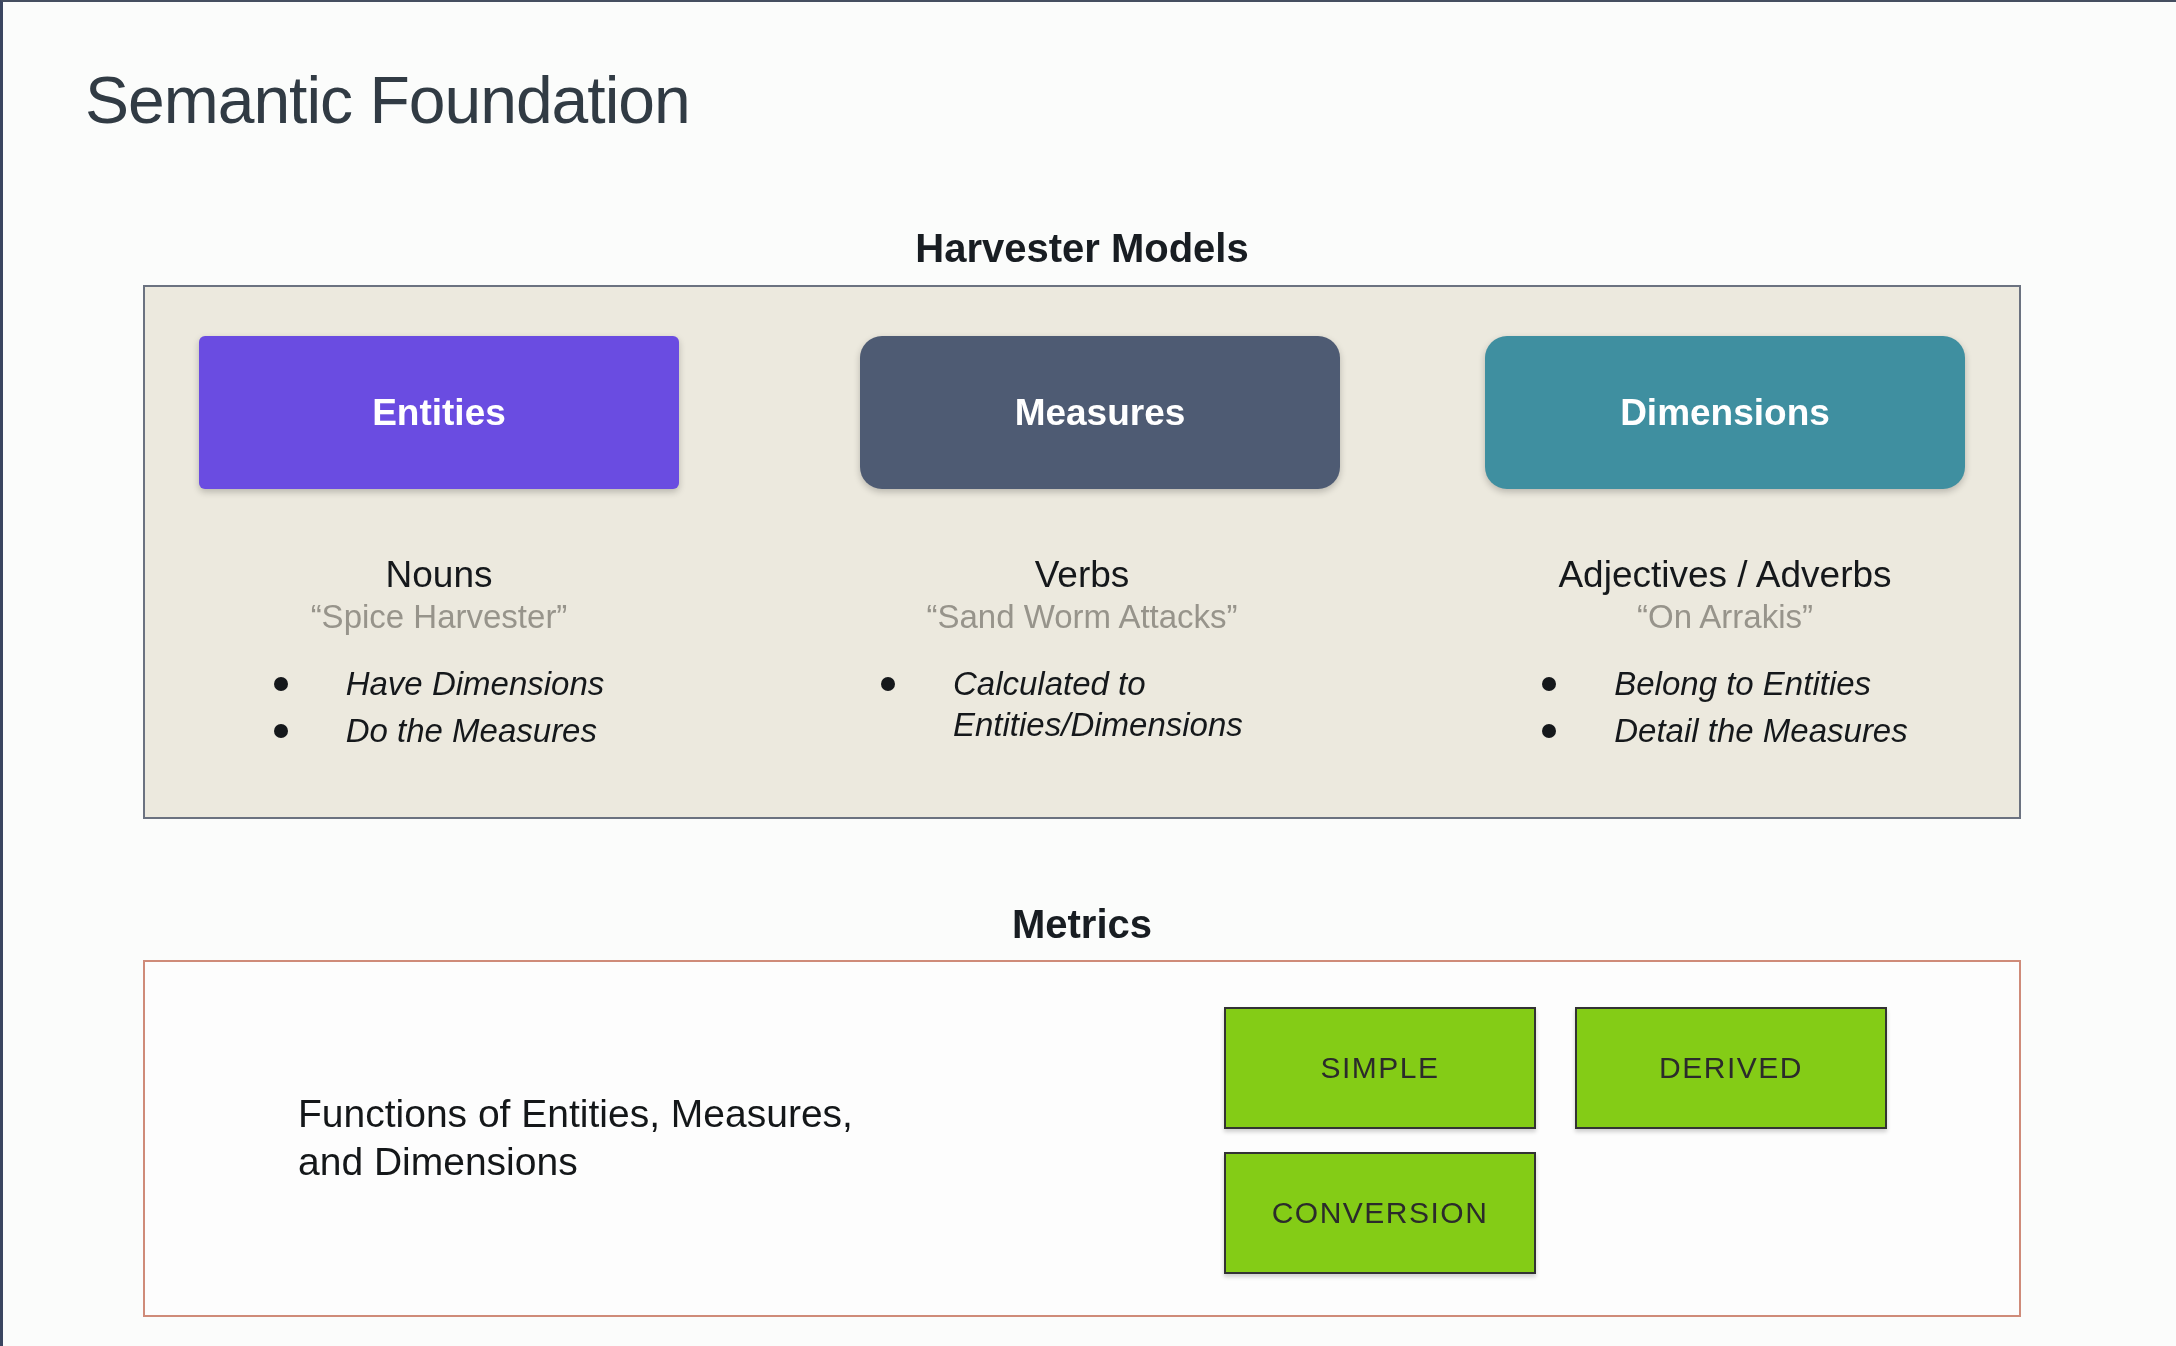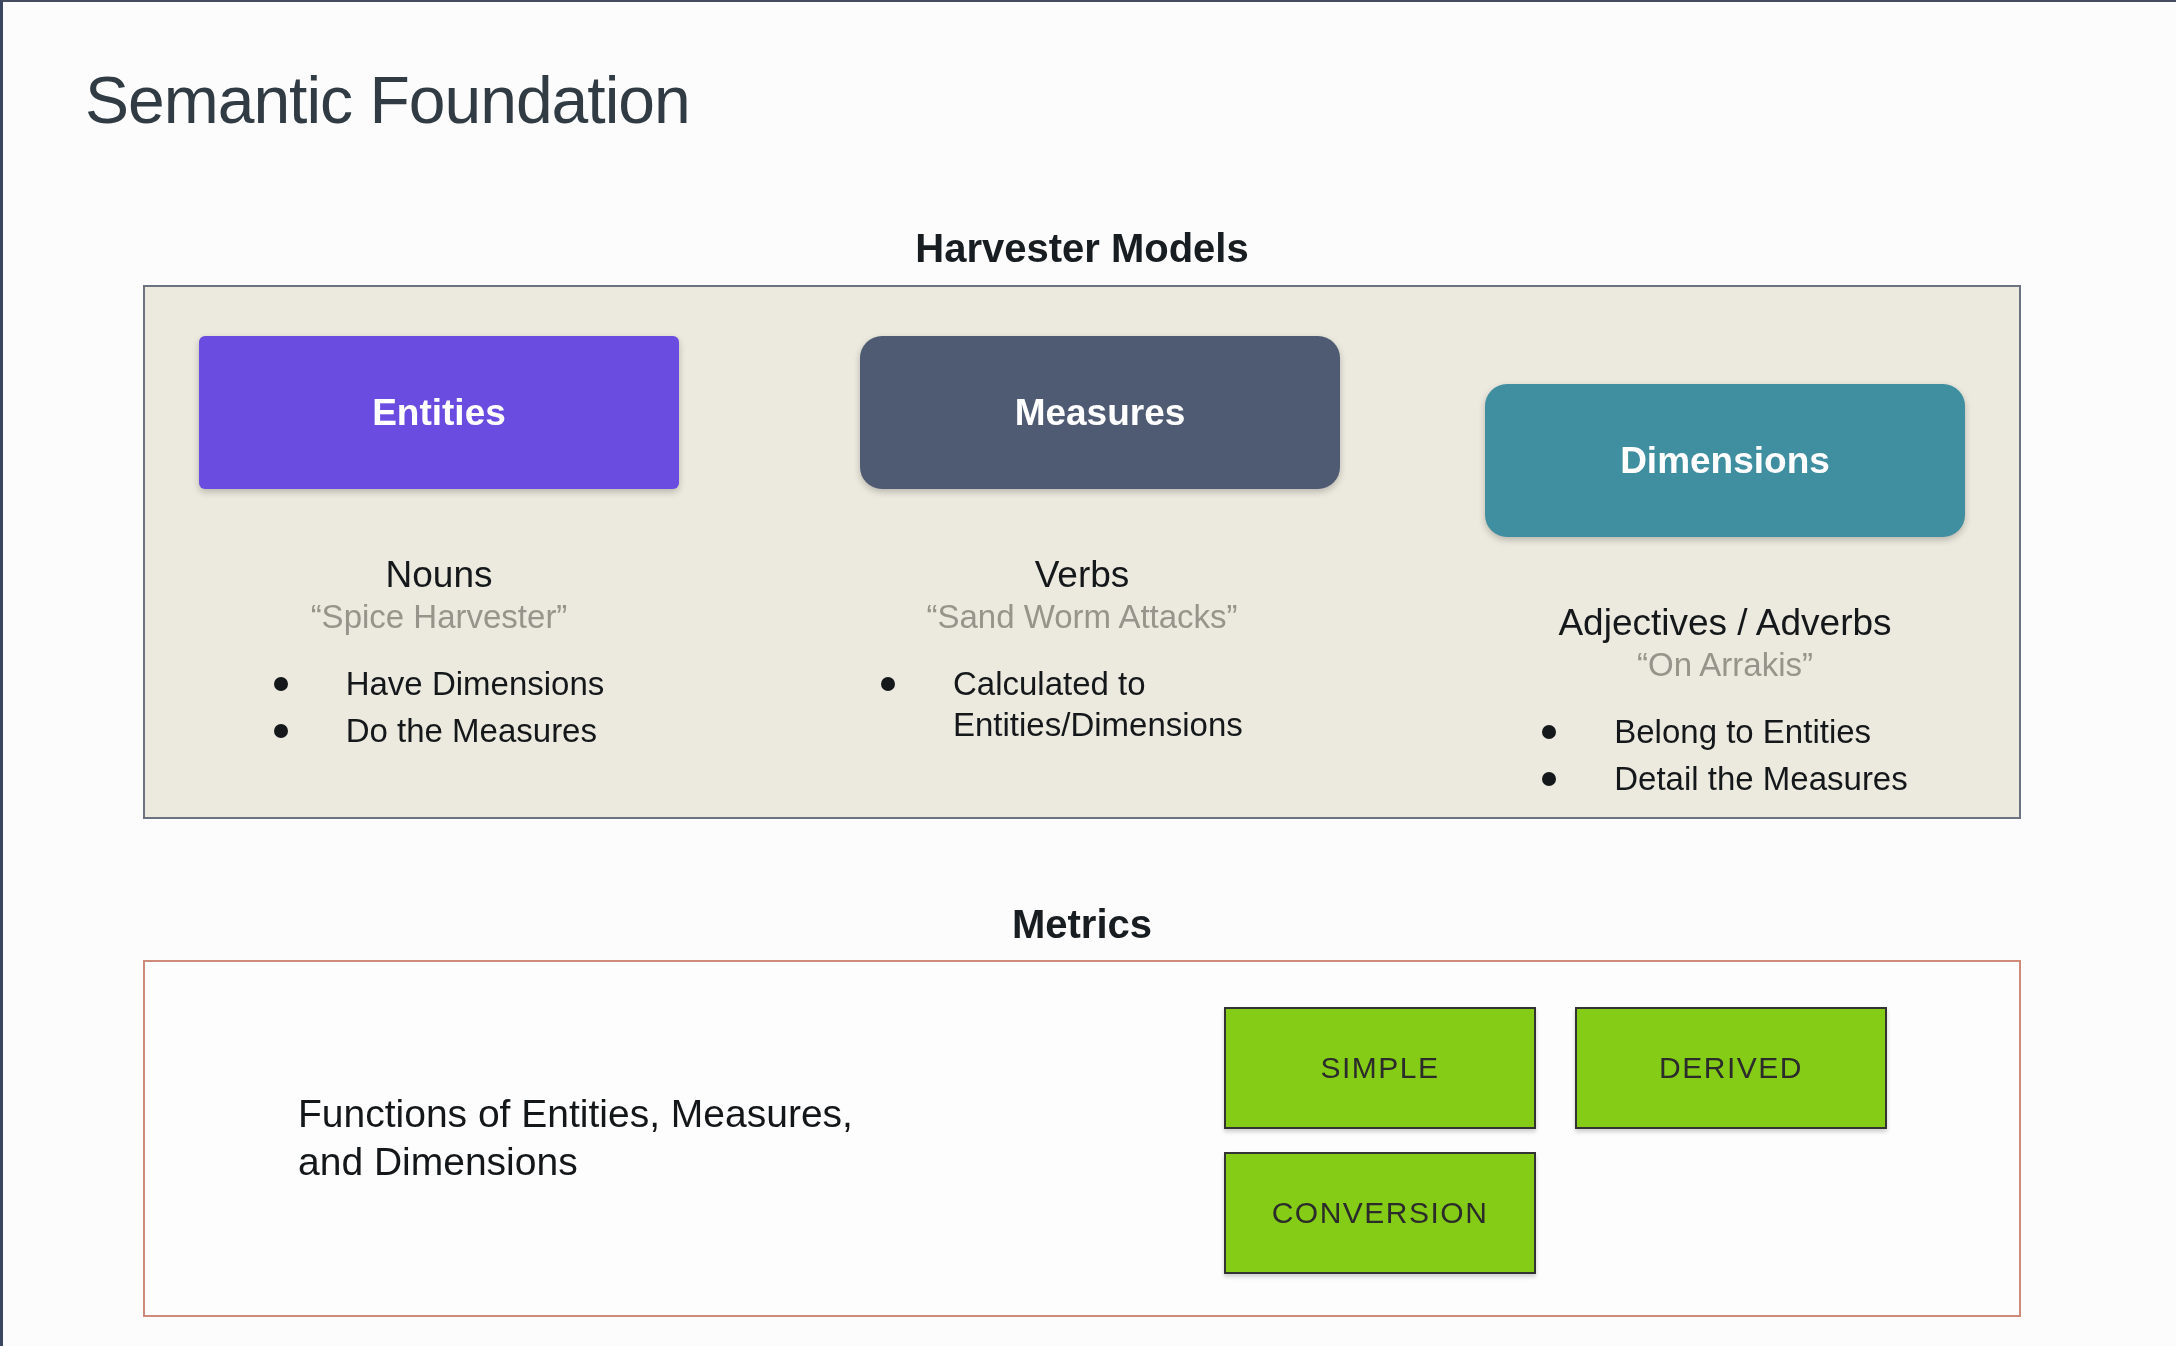--- a/index.html
+++ b/index.html
@@ -32,27 +32,27 @@
   }
   .sm-col{width:480px;display:flex;flex-direction:column;align-items:center;}
   .pill{
     width:100%;height:153px;border-radius:22px;flex:none;
     display:flex;align-items:center;justify-content:center;
     color:#ffffff;font-size:37px;font-weight:bold;
     box-shadow:0 3px 7px rgba(0,0,0,0.22);
   }
   .pill-entities{background:#6a4ce1;border-radius:6px;}
   .pill-measures{background:#4e5b73;margin-left:36px;}
-  .pill-dimensions{background:#3f8fa0;margin-top:48px;}
+  .pill-dimensions{background:#3f8fa0;}
   .col-heading{
     margin-top:64px;font-size:37px;font-weight:normal;color:#15181b;
     line-height:1.18;white-space:nowrap;
   }
   .col-quote{font-size:33px;color:#97948b;margin-top:0;line-height:1.2;}
-  .bullets{margin-top:28px;width:fit-content;display:flex;flex-direction:column;gap:6px;}
+  .bullets{margin-top:28px;width:fit-content;display:flex;flex-direction:column;gap:6px;font-style:italic;}
   .bullet-row{display:flex;gap:58px;align-items:flex-start;
     font-size:33px;color:#15181b;line-height:1.22;}
   .dot{width:14px;height:14px;border-radius:50%;background:#15181b;flex:none;margin-top:13px;}
   .bullet-text{white-space:nowrap;}
   .bullet-text.wrap{white-space:normal;max-width:330px;}
 
   .metrics-box{
     position:absolute;left:140px;top:958px;width:1878px;height:357px;
     background:#fdfdfd;border:2px solid #cf8b79;box-sizing:border-box;
   }

